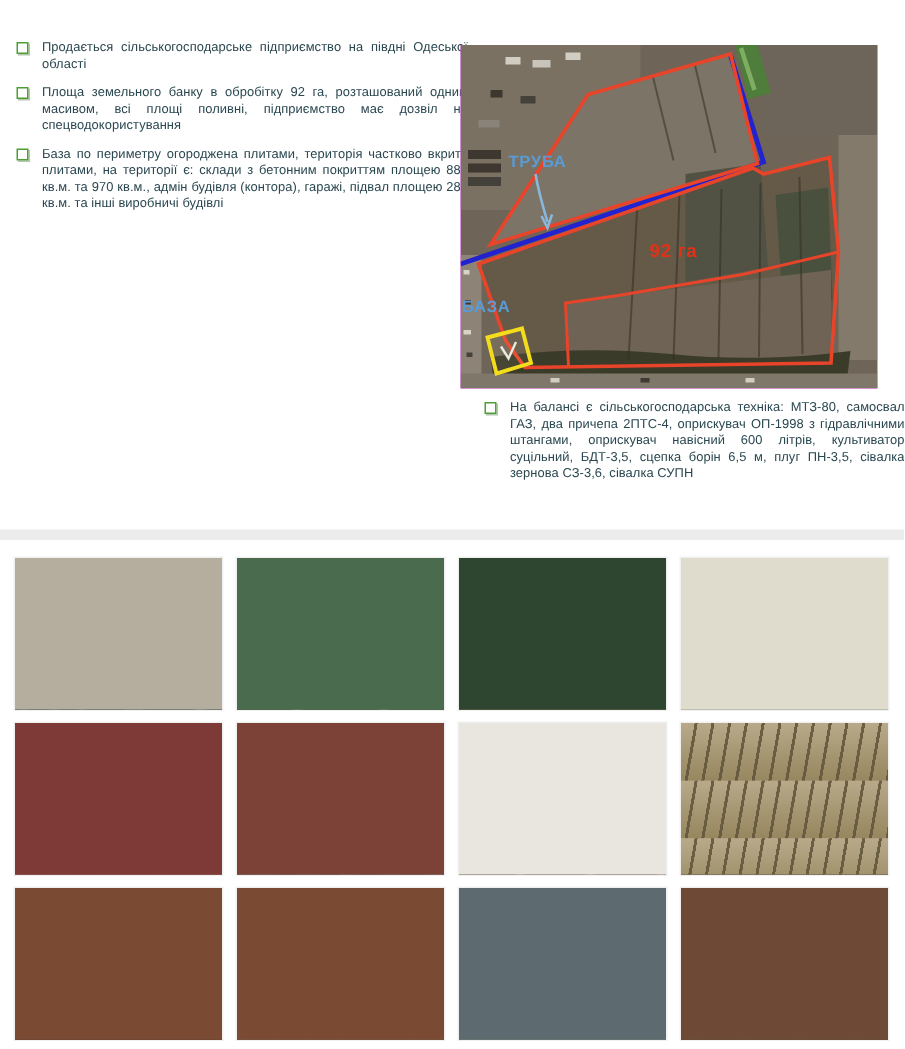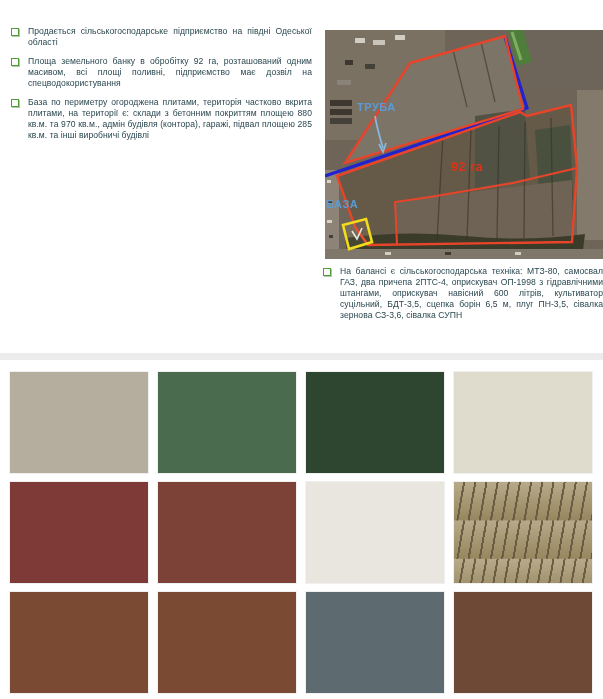--- a/index.html
+++ b/index.html
@@ -8,21 +8,21 @@
   
   .bullets{position:absolute;display:flex;flex-direction:column;gap:8px;}
   .bullets.left{left:10px;top:26px;width:302px;}
   .bullets.right{left:322px;top:266px;width:281px;}
   .bullet-item{display:flex;align-items:flex-start;}
   .bq{flex:0 0 auto;width:6px;height:6px;border:1.6px solid #4f9e35;
       box-shadow:1px 1px 0 rgba(40,90,30,.35);margin:1.5px 9px 0 1px;background:#fdfdfd;}
   .bt{flex:1 1 auto;font-size:8.6px;line-height:11px;color:#2a4750;
       text-align:justify;letter-spacing:.05px;}
   
-  .map{position:absolute;left:325px;top:30px;width:278px;height:229px;overflow:hidden;background:#d946ef;}
+  .map{position:absolute;left:307px;top:30px;width:278px;height:229px;overflow:hidden;background:#d946ef;}
   .map svg{display:block;}
   
   .divider{position:absolute;left:0;top:353px;width:603px;height:7px;background:#ececec;}
   
   .grid{position:absolute;left:10px;top:372px;display:grid;
         grid-template-columns:repeat(4,138px);grid-auto-rows:101px;gap:9px 10px;}
   .ph{width:138px;height:101px;background-repeat:no-repeat;outline:1px solid rgba(0,0,0,.06);}
   
   .p1{background:
     linear-gradient(#b5ae9f,#b5ae9f) 0% 38%/14% 45%,

